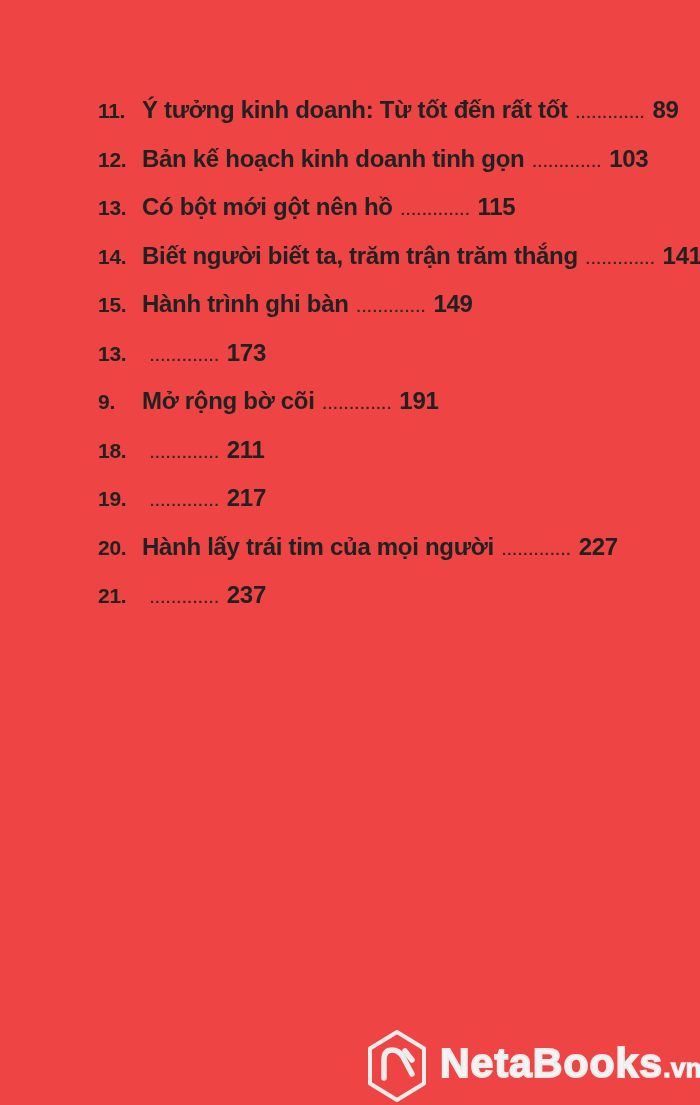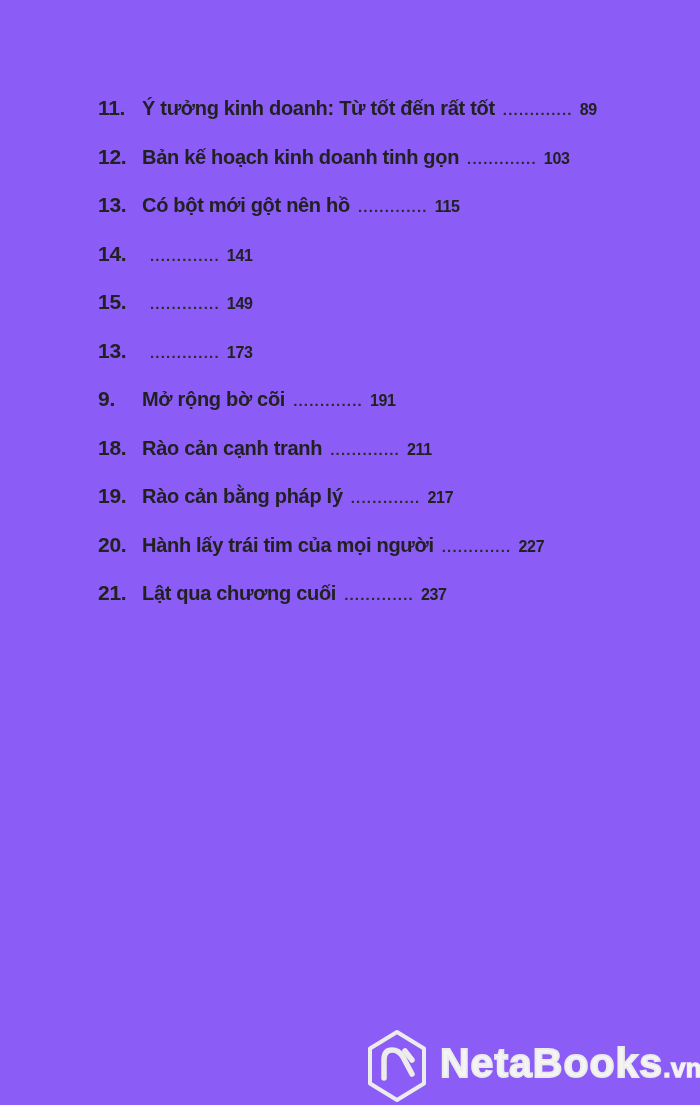--- a/index.html
+++ b/index.html
@@ -4,21 +4,21 @@
 <style>
   html, body {
     margin: 0;
     padding: 0;
     background: #ffffff;
   }
   .page {
     position: relative;
     width: 700px;
     height: 1105px;
-    background: #8b5cf6;
+    background: #ef4444;
     overflow: hidden;
     font-family: "Liberation Sans", "DejaVu Sans", sans-serif;
   }
   
   .toc {
     position: absolute;
     left: 98px;
     top: 96px;
     right: 30px;
   }
@@ -29,31 +29,31 @@
     white-space: nowrap;
     color: #212121;
     font-weight: 700;
   }
   .toc-num {
     flex: 0 0 44px;
     font-size: 21px;
     letter-spacing: -0.3px;
   }
   .toc-title {
-    font-size: 20px;
+    font-size: 24px;
     letter-spacing: -0.3px;
   }
   .toc-leader {
     font-size: 15px;
     letter-spacing: 1.2px;
     margin: 0 7px 0 8px;
     color: #2a2a2a;
   }
   .toc-page {
-    font-size: 16px;
+    font-size: 24px;
     letter-spacing: -0.3px;
   }
   
   .watermark {
     position: absolute;
     left: 366px;
     top: 1026px;
     display: flex;
     align-items: center;
     user-select: none;
@@ -102,67 +102,66 @@
 
   <div class="toc-row">
     <span class="toc-num">13.</span>
     <span class="toc-title">Có bột mới gột nên hồ</span>
     <span class="toc-leader">.............</span>
     <span class="toc-page">115</span>
   </div>
 
   <div class="toc-row">
     <span class="toc-num">14.</span>
+    <span class="toc-title">Biết người biết ta, trăm trận trăm thắng</span>
     <span class="toc-leader">.............</span>
     <span class="toc-page">141</span>
   </div>
 
   <div class="toc-row">
     <span class="toc-num">15.</span>
+    <span class="toc-title">Hành trình ghi bàn</span>
     <span class="toc-leader">.............</span>
     <span class="toc-page">149</span>
   </div>
 
   <div class="toc-row">
     <span class="toc-num">13.</span>
     <span class="toc-leader">.............</span>
     <span class="toc-page">173</span>
   </div>
 
   <div class="toc-row">
     <span class="toc-num">9.</span>
     <span class="toc-title">Mở rộng bờ cõi</span>
     <span class="toc-leader">.............</span>
     <span class="toc-page">191</span>
   </div>
 
   <div class="toc-row">
     <span class="toc-num">18.</span>
-    <span class="toc-title">Rào cản cạnh tranh </span>
     <span class="toc-leader">.............</span>
     <span class="toc-page">211</span>
   </div>
 
   <div class="toc-row">
     <span class="toc-num">19.</span>
-    <span class="toc-title">Rào cản bằng pháp lý</span>
     <span class="toc-leader">.............</span>
     <span class="toc-page">217</span>
   </div>
 
   <div class="toc-row">
     <span class="toc-num">20.</span>
     <span class="toc-title">Hành lấy trái tim của mọi người</span>
     <span class="toc-leader">.............</span>
     <span class="toc-page">227</span>
   </div>
 
   <div class="toc-row">
     <span class="toc-num">21.</span>
-    <span class="toc-title">Lật qua chương cuối</span>
     <span class="toc-leader">.............</span>
     <span class="toc-page">237</span>
   </div>
 </div>
 
   <div class="watermark">
     <svg class="wm-logo" viewBox="0 0 62 74" fill="none" xmlns="http://www.w3.org/2000/svg">
       <polygon points="31,3 58,19.5 58,54.5 31,71 4,54.5 4,19.5" stroke="#ececec" stroke-width="4" stroke-linejoin="round" fill="none"></polygon>
       <path d="M18 49 L18 31 Q18 21 26 21 Q33 21 37 28 L46 45" stroke="#ececec" stroke-width="5.5" stroke-linecap="round" fill="none"></path>
       <path d="M39 22 L46 31" stroke="#ececec" stroke-width="5.5" stroke-linecap="round" fill="none"></path>

